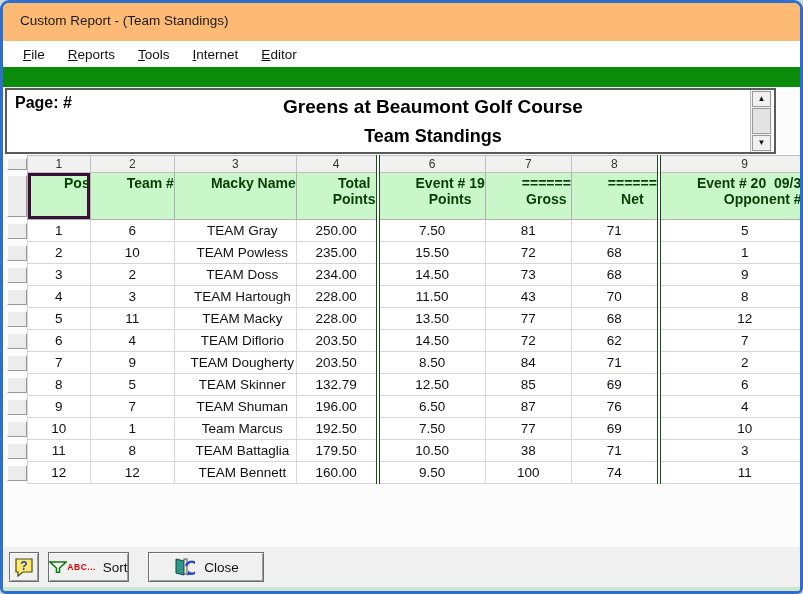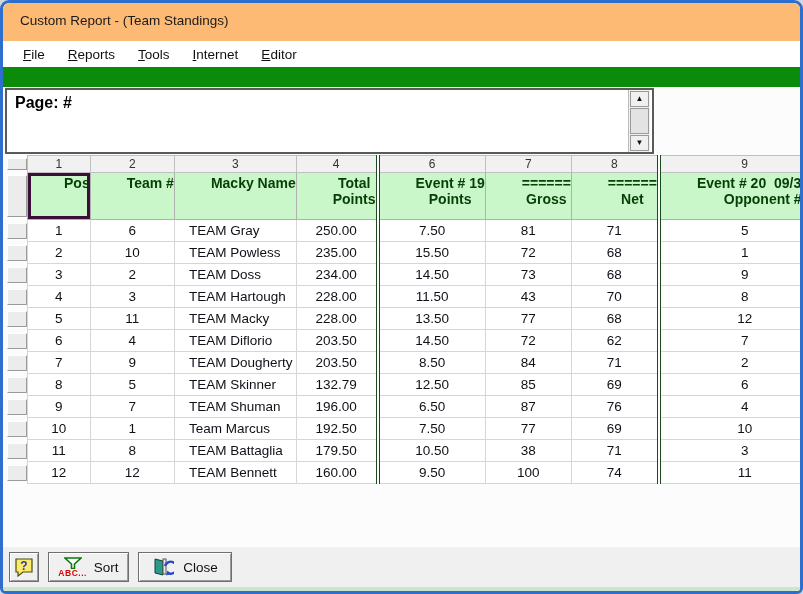--- a/index.html
+++ b/index.html
@@ -12,21 +12,21 @@
   
   .titlebar { position:absolute; left:0; top:0; right:0; height:38px; background:#fdba74; border-radius:6px 6px 0 0; }
   .titlebar .title { position:absolute; left:17px; top:10px; font-size:13.5px; color:#1a1a1a; }
   
   .menubar { position:absolute; left:0; top:38px; right:0; height:26px; background:#ffffff; display:flex; align-items:center; padding-left:10px; gap:0; }
   .menu-item { font-size:13.5px; color:#111; padding:3px 13px 3px 10px; cursor:default; }
   .menu-item .accel { text-decoration:underline; }
   
   .greenbar { position:absolute; left:0; top:64px; right:0; height:20px; background:#0a8c0a; }
   
-  .report-header { position:absolute; left:2px; top:85px; width:649px; height:66px; background:#ffffff; border:2px solid #5a5a5a; }
+  .report-header { position:absolute; left:2px; top:85px; width:771px; height:66px; background:#ffffff; border:2px solid #5a5a5a; }
   .page-label { position:absolute; left:8px; top:4px; font-size:16px; font-weight:bold; color:#000; }
   .report-titles { position:absolute; left:115px; right:30px; top:2px; text-align:center; color:#000; }
   .report-title { font-size:19px; font-weight:bold; line-height:29px; }
   .report-subtitle { font-size:18px; font-weight:bold; line-height:31px; }
   
   .vscroll { position:absolute; right:2px; top:0; width:22px; height:62px; background:#f2f2f2; border-left:1px solid #bbb; }
   .vs-btn { position:absolute; left:1px; width:19px; height:16px; background:#f0f0f0; border:1px solid #999; font-size:8px; line-height:14px; text-align:center; color:#111; }
   .vs-up { top:1px; }
   .vs-down { bottom:1px; }
   .vs-thumb { position:absolute; left:1px; top:18px; width:19px; height:26px; background:#e3e3e3; border:1px solid #9a9a9a; }
@@ -36,39 +36,39 @@
   table.grid td { overflow:hidden; white-space:nowrap; }
   tr.numrow { height:17px; }
   tr.numrow td { background:#f1f1f1; border:1px solid #c0c0c0; font-size:12px; color:#333; text-align:center; }
   tr.numrow td.c0 { background:transparent; border:none; }
   tr.headrow { height:47px; }
   tr.headrow td { background:#c9f7c9; border:1px solid #b0b0b0; vertical-align:top; text-align:center;
                   font-weight:bold; font-size:14px; color:#063e06; padding-top:2px; }
   tr.headrow td .hl { display:block; line-height:16px; white-space:pre;padding-left:36px; }
   tr.datarow { height:22px; }
   tr.datarow td { background:#ffffff; border:1px solid #d6d6d6; font-size:13.5px; color:#101018; text-align:center; }
-  tr.datarow td.c3 { text-align:left; padding-left:14px; }
+  tr.datarow td.c3 { text-align:center; padding-left:14px; }
   td.c0 { background:transparent !important; border:none !important; }
   .gutter-box { width:20px; background:#ececec; border:1px solid #9a9a9a; border-top-color:#ffffff; border-left-color:#ffffff; border-radius:1px; margin-left:2px; }
   td.hleft { border-left:4px double #1c4a1c !important; }
   td.hright { border-right:4px double #1c4a1c !important; }
   td.c9 { background:transparent !important; border:none !important; }
   tr.numrow td.c9 { background:#f1f1f1 !important; border:1px solid #c0c0c0 !important; }
   td.selcell { box-shadow: inset 0 0 0 3px #3a0f38; }
   
   .statusbar { position:absolute; left:0; right:0; bottom:4px; height:40px; background:#f0f0f0; display:flex; align-items:center; padding:0 6px; }
   .bottom-edge { position:absolute; left:0; right:0; bottom:0; height:4px; background:#cde4cd; }
   .btn { background:#f0f0f0; border:1px solid #6e6e6e; box-shadow: inset 1px 1px 0 #ffffff, inset -1px -1px 0 #9c9c9c; height:30px; display:flex; align-items:center; justify-content:center; font-size:13.5px; color:#111; cursor:default; }
   .btn-help { width:30px; }
   .btn-print { width:116px; margin-left:6px; gap:9px; }
   .accel-u { text-decoration:underline; }
   .status-box { flex:1; height:26px; margin-left:7px; background:#ffffff; border:1px solid #8a8a8a; border-bottom-color:#e8e8e8; border-right-color:#e8e8e8; display:flex; align-items:center; padding-left:5px; font-size:12.5px; color:#111; overflow:hidden; }
   .btn-sort { width:81px; margin-left:9px; gap:7px; }
-  .btn-close { width:94px; margin-left:9px; margin-right:14px; gap:9px; }
-  .sort-ic { display:flex; flex-direction:column; align-items:center; line-height:9px; }
+  .btn-close { width:116px; margin-left:19px; margin-right:14px; gap:9px; }
+  .sort-ic { display:flex; flex-direction:row; align-items:center; line-height:9px; }
   .sort-abc { color:#e00000; font-size:8.5px; font-weight:bold; letter-spacing:0.5px; }
   .white-below-grid { position:absolute; left:0; right:0; top:480px; bottom:44px; background:#fcfcfc; }
 </style>
 </head>
 <body>
 
 <div class="window">
 
   <div class="titlebar">
     <div class="title">Custom Report - (Team Standings)</div>
@@ -79,20 +79,24 @@
     <div class="menu-item"><span class="accel">R</span><span>eports</span></div>
     <div class="menu-item"><span class="accel">T</span><span>ools</span></div>
     <div class="menu-item"><span class="accel">I</span><span>nternet</span></div>
     <div class="menu-item"><span class="accel">E</span><span>ditor</span></div>
   </div>
 
   <div class="greenbar"></div>
 
   <div class="report-header">
     <div class="page-label">Page: #</div>
+    <div class="report-titles">
+      <div class="report-title">Greens at Beaumont Golf Course</div>
+      <div class="report-subtitle">Team Standings</div>
+    </div>
     <div class="vscroll">
       <div class="vs-btn vs-up">▲</div>
       <div class="vs-thumb"></div>
       <div class="vs-btn vs-down">▼</div>
     </div>
   </div>
 
   <div class="white-below-grid"></div>
 
   <div class="grid-wrap">

